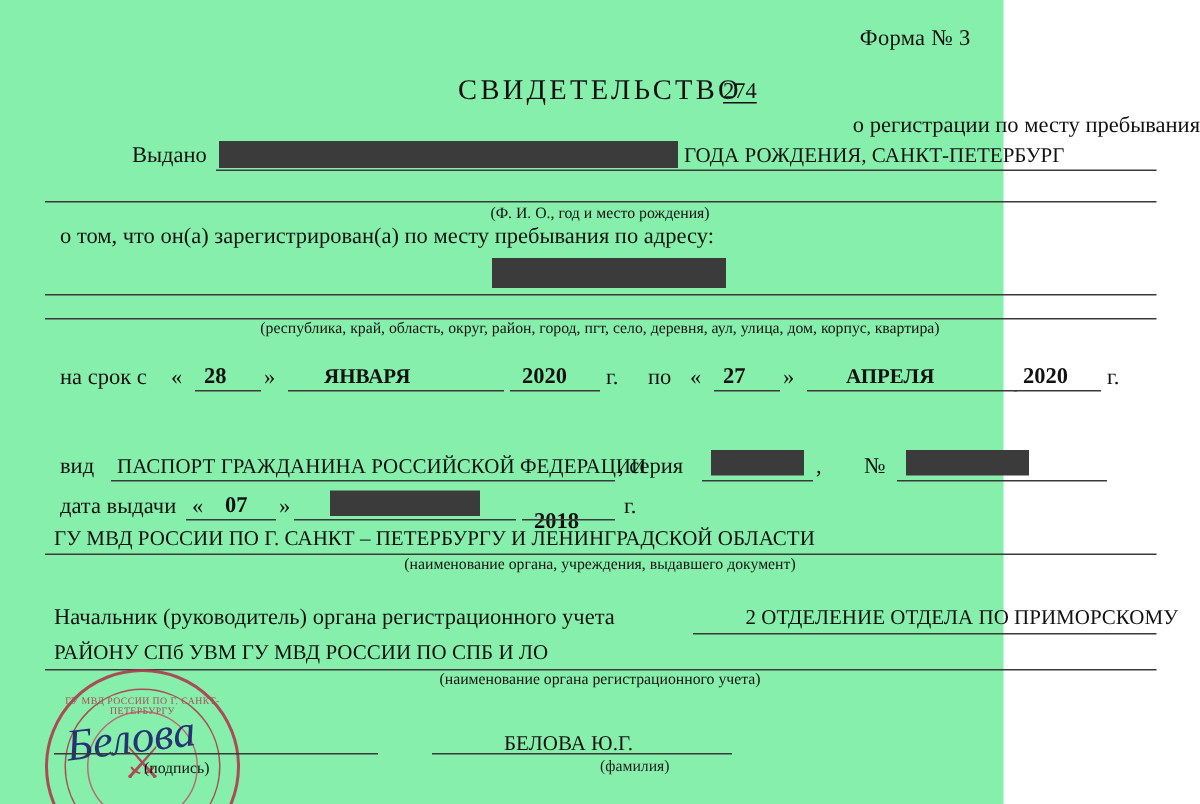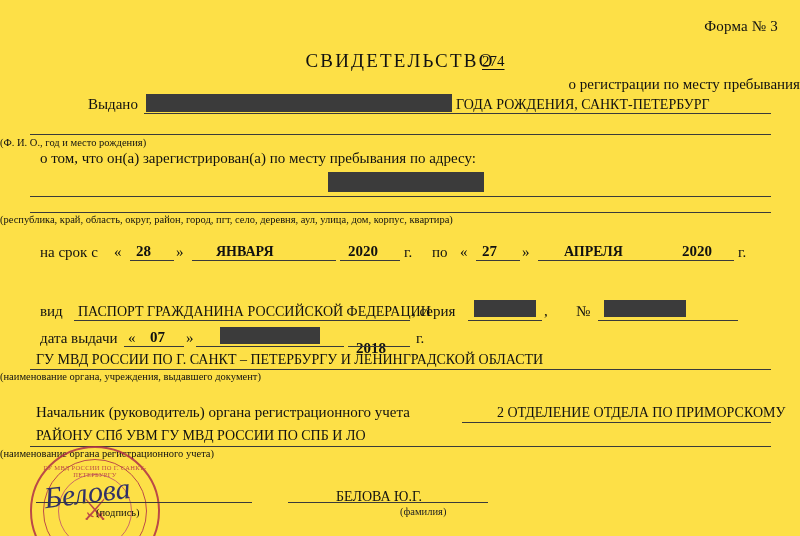--- a/index.html
+++ b/index.html
@@ -9,23 +9,23 @@
   }
   body {
     width: 800px;
     height: 536px;
     overflow: hidden;
     font-family: "Liberation Serif", serif;
     color: #111111;
   }
   .page {
     position: relative;
-    width: 800px;
+    width: 669px;
     height: 536px;
-    background: #fde047;
+    background: #86efac;
   }
   .form-no {
     position: absolute;
     top: 18px;
     right: 22px;
     font-size: 15px;
     letter-spacing: 0.2px;
   }
   .title {
     position: absolute;
@@ -76,21 +76,21 @@
     color: #222;
     margin-left: 38px;
   }
   .caps {
     font-size: 14px;
   }
   .center-small {
     position: absolute;
     width: 800px;
     left: 0;
-    text-align: left;
+    text-align: center;
     font-size: 10.5px;
   }
   .hand {
     font-family: "Liberation Serif", serif;
     font-weight: 700;
   }
 
   
   .stamp {
     position: absolute;

